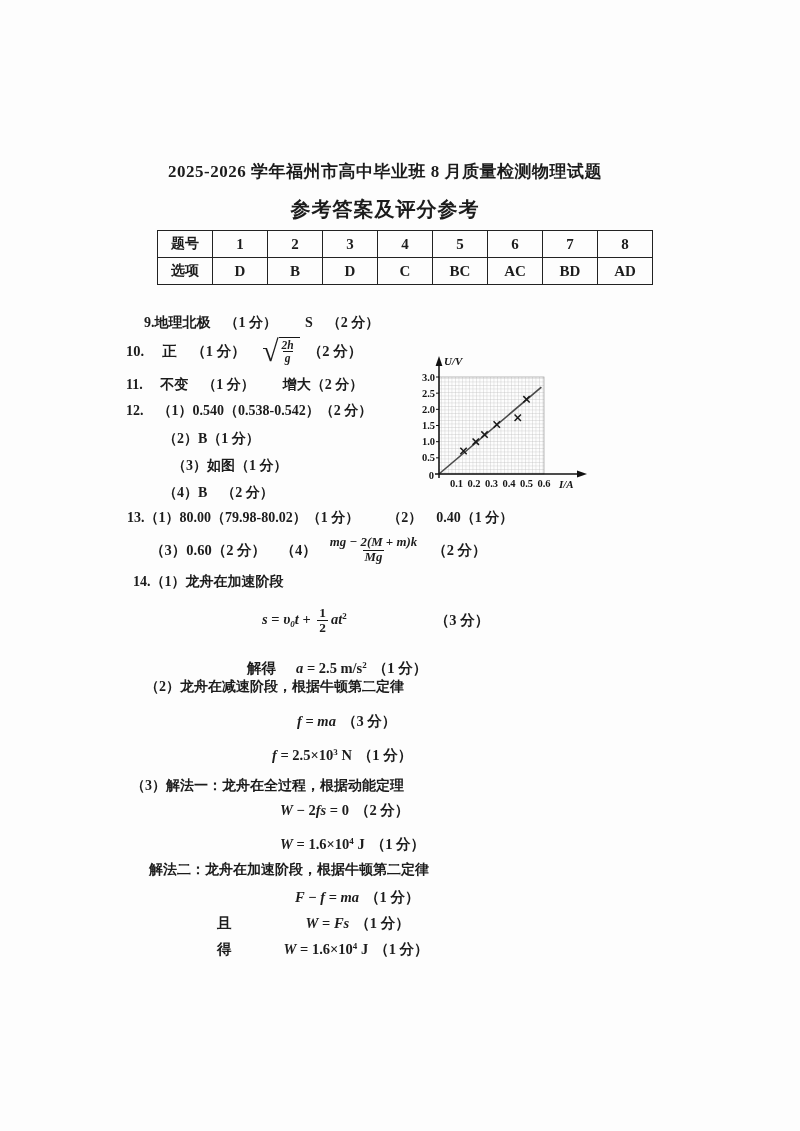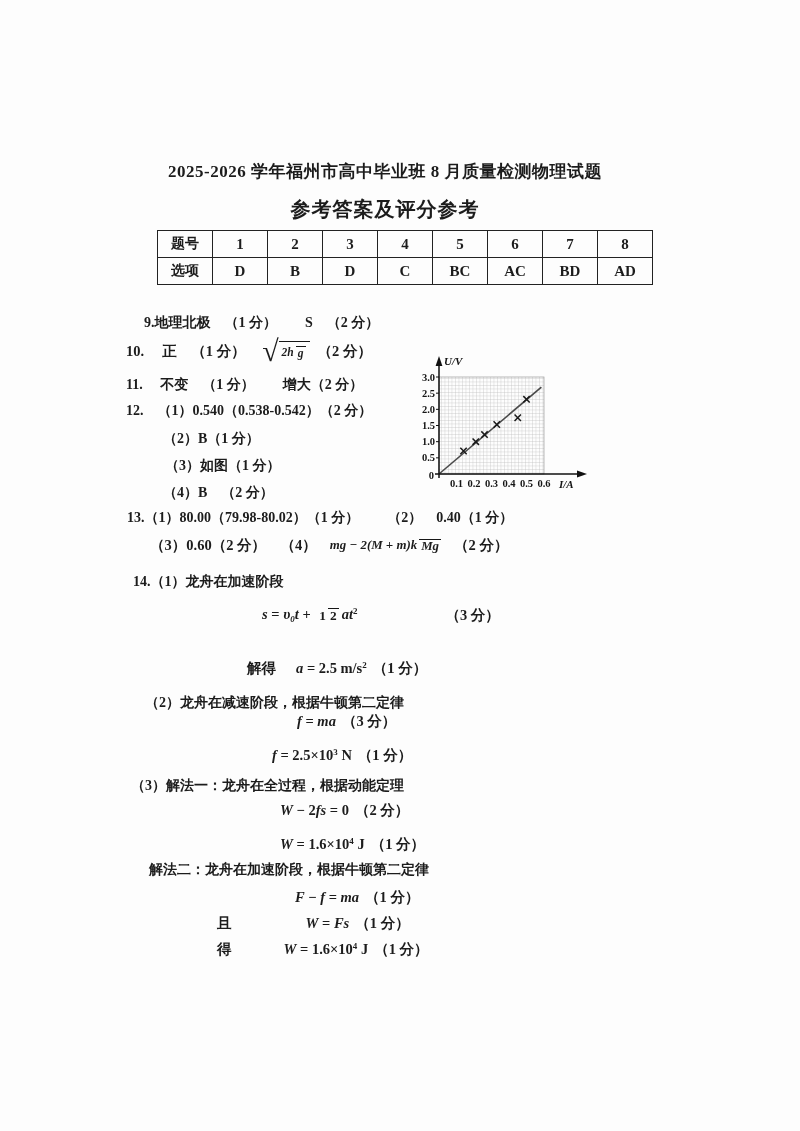--- a/index.html
+++ b/index.html
@@ -20,21 +20,21 @@
   table.key td{
     border:1.6px solid #222;text-align:center;vertical-align:middle;
     font-weight:bold;font-size:15px;height:26px;padding:0;width:54px;
   }
   table.key td.hd{font-size:14px;}
   
   .i{font-style:italic;}
   .r{font-style:normal;}
   .sub{font-size:0.62em;vertical-align:-0.35em;font-style:italic;}
   .sup{font-size:0.62em;vertical-align:0.55em;}
-  .frac,.ifrac{display:inline-flex;flex-direction:row;align-items:center;
+  .frac,.ifrac{display:inline-flex;flex-direction:column;align-items:center;
     vertical-align:middle;line-height:1.08;font-size:0.92em;margin:0 3px;}
   .ifrac{font-style:italic;}
   .frac .fn,.ifrac .fn{display:block;padding:0 2px;}
   .frac .fd,.ifrac .fd{display:block;border-top:1.5px solid #161616;padding:0 2px;}
   .sqrt{display:inline-flex;align-items:center;margin:0 2px;}
   .sqrt .rad{font-size:30px;font-weight:normal;line-height:0.9;font-style:normal;}
   .sqrt .radbody{display:inline-block;border-top:1.7px solid #161616;padding:1px 4px 0 1px;}
   .sqrt .ifrac{font-size:11.5px;margin:0;}
   #chart-svg text{font-family:"Liberation Serif","DejaVu Serif",serif;font-weight:bold;}
 </style>
@@ -82,21 +82,21 @@
             <span class="fd">g</span>
           </span></span>
       </span></span>
   <span class="score">（2 分）</span>
 </div>
 
 <div class="abs line" style="left:126px;top:376px;">11.　 不变　（1 分）　　增大（2 分）</div>
 
 <div class="abs line" style="left:126px;top:402px;">12.　（1）0.540（0.538-0.542）（2 分）</div>
 <div class="abs line" style="left:163px;top:430px;">（2）B（1 分）</div>
-<div class="abs line" style="left:165px;top:457px;">（3）如图（1 分）</div>
+<div class="abs line" style="left:172px;top:457px;">（3）如图（1 分）</div>
 <div class="abs line" style="left:163px;top:484px;">（4）B　（2 分）</div>
 
 <div class="abs" style="left:413px;top:350px;">
   <svg id="chart-svg" width="215" height="150">
     <defs>
       <pattern id="mesh" width="3.5" height="3.5" patternUnits="userSpaceOnUse">
         <path d="M 3.5 0 L 0 0 0 3.5" fill="none" stroke="#b5b5b5" stroke-width="0.6"></path>
       </pattern>
     </defs>
     <g id="grid-g">
@@ -166,21 +166,21 @@
       </span><span class="i">at</span><span class="sup">2</span></span>
   <span class="score" style="margin-left:88px;">（3 分）</span>
 </div>
 
 <div class="abs fline" style="left:247px;top:659px;">
   <span>解得</span>
   <span style="margin-left:20px;"><span class="i">a</span><span class="r"> = 2.5 m/s</span><span class="sup">2</span></span>
   <span class="score">（1 分）</span>
 </div>
 
-<div class="abs line" style="left:145px;top:694px;">（2）龙舟在减速阶段，根据牛顿第二定律</div>
+<div class="abs line" style="left:145px;top:678px;">（2）龙舟在减速阶段，根据牛顿第二定律</div>
 
 <div class="abs fline" style="left:297px;top:712px;">
   <span><span class="i">f</span><span class="r"> = </span><span class="i">ma</span></span>
   <span class="score">（3 分）</span>
 </div>
 
 <div class="abs fline" style="left:272px;top:746px;">
   <span><span class="i">f</span><span class="r"> = 2.5×10</span><span class="sup">3</span><span class="r"> N</span></span>
   <span class="score">（1 分）</span>
 </div>

